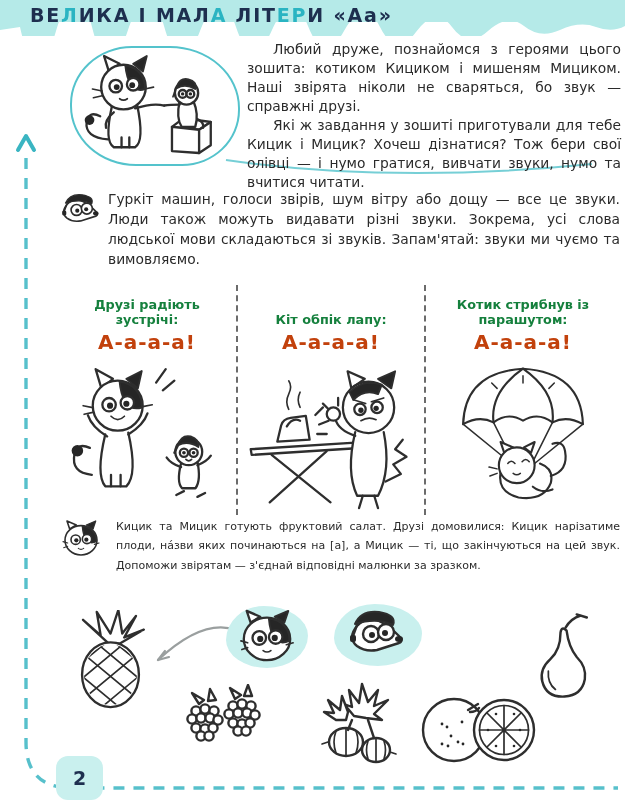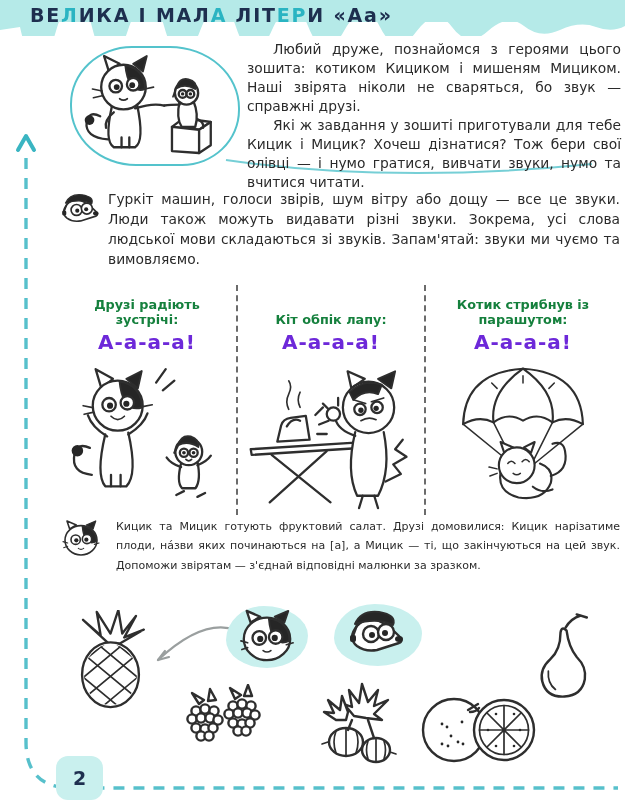--- a/index.html
+++ b/index.html
@@ -40,21 +40,21 @@
   .follow{margin-top:1px;}
   .float-icon{float:left;width:50px;height:40px;margin:2px 10px 0 -2px;}
 
   
   .panels{position:absolute;left:58px;top:285px;width:562px;height:230px;display:grid;
           grid-template-columns:178px 188px 196px;z-index:2;}
   .panel{display:flex;flex-direction:column;align-items:center;}
   .panel + .panel{border-left:2.5px dashed #6b6b6b;align-items:center;}
   .caption{height:42px;display:flex;align-items:flex-end;justify-content:center;text-align:center;
            font-size:12.8px;font-weight:bold;line-height:15px;color:#15803d;padding:0 10px;}
-  .exclaim{font-size:20px;font-weight:bold;color:#6d28d9;margin-top:3px;letter-spacing:1px;}
+  .exclaim{font-size:20px;font-weight:bold;color:#c2410c;margin-top:3px;letter-spacing:1px;}
   .panel-art{margin-top:4px;}
 
   
   .match{position:absolute;left:0;top:600px;width:625px;height:190px;z-index:2;}
   .abs{position:absolute;}
   .char-blob{position:absolute;background:var(--blob);border-radius:46% 54% 50% 50% / 55% 48% 52% 45%;}
 
   
   .page-badge{position:absolute;left:56px;top:756px;width:47px;height:44px;background:var(--blob);
               border-radius:12px;display:flex;align-items:center;justify-content:center;

